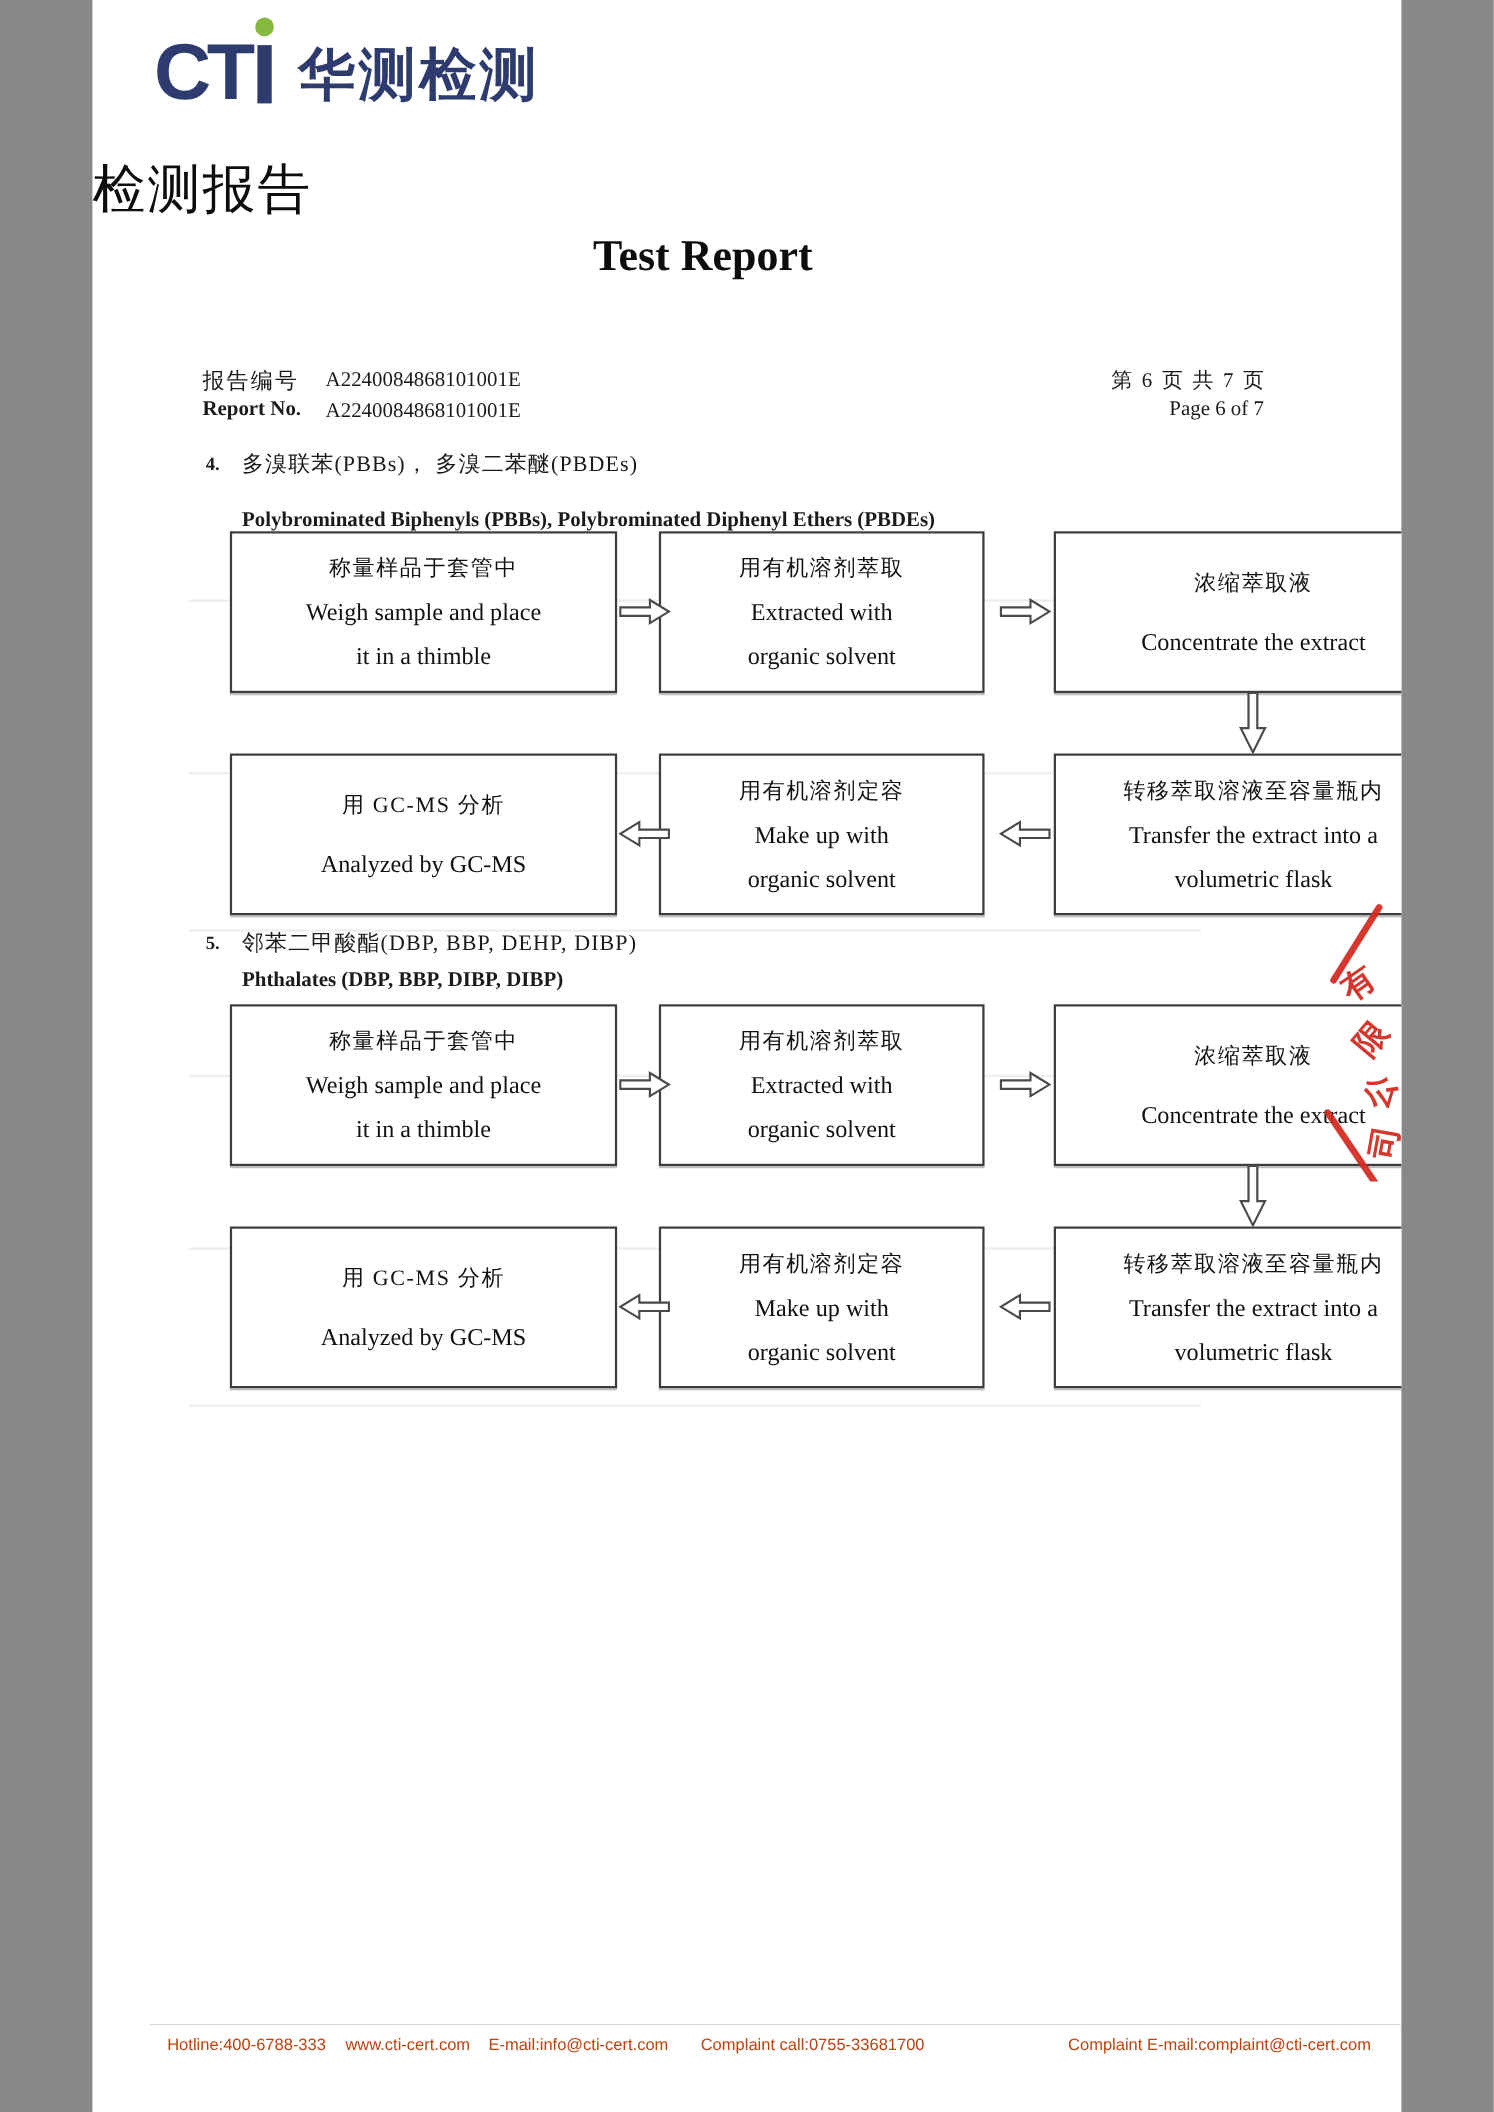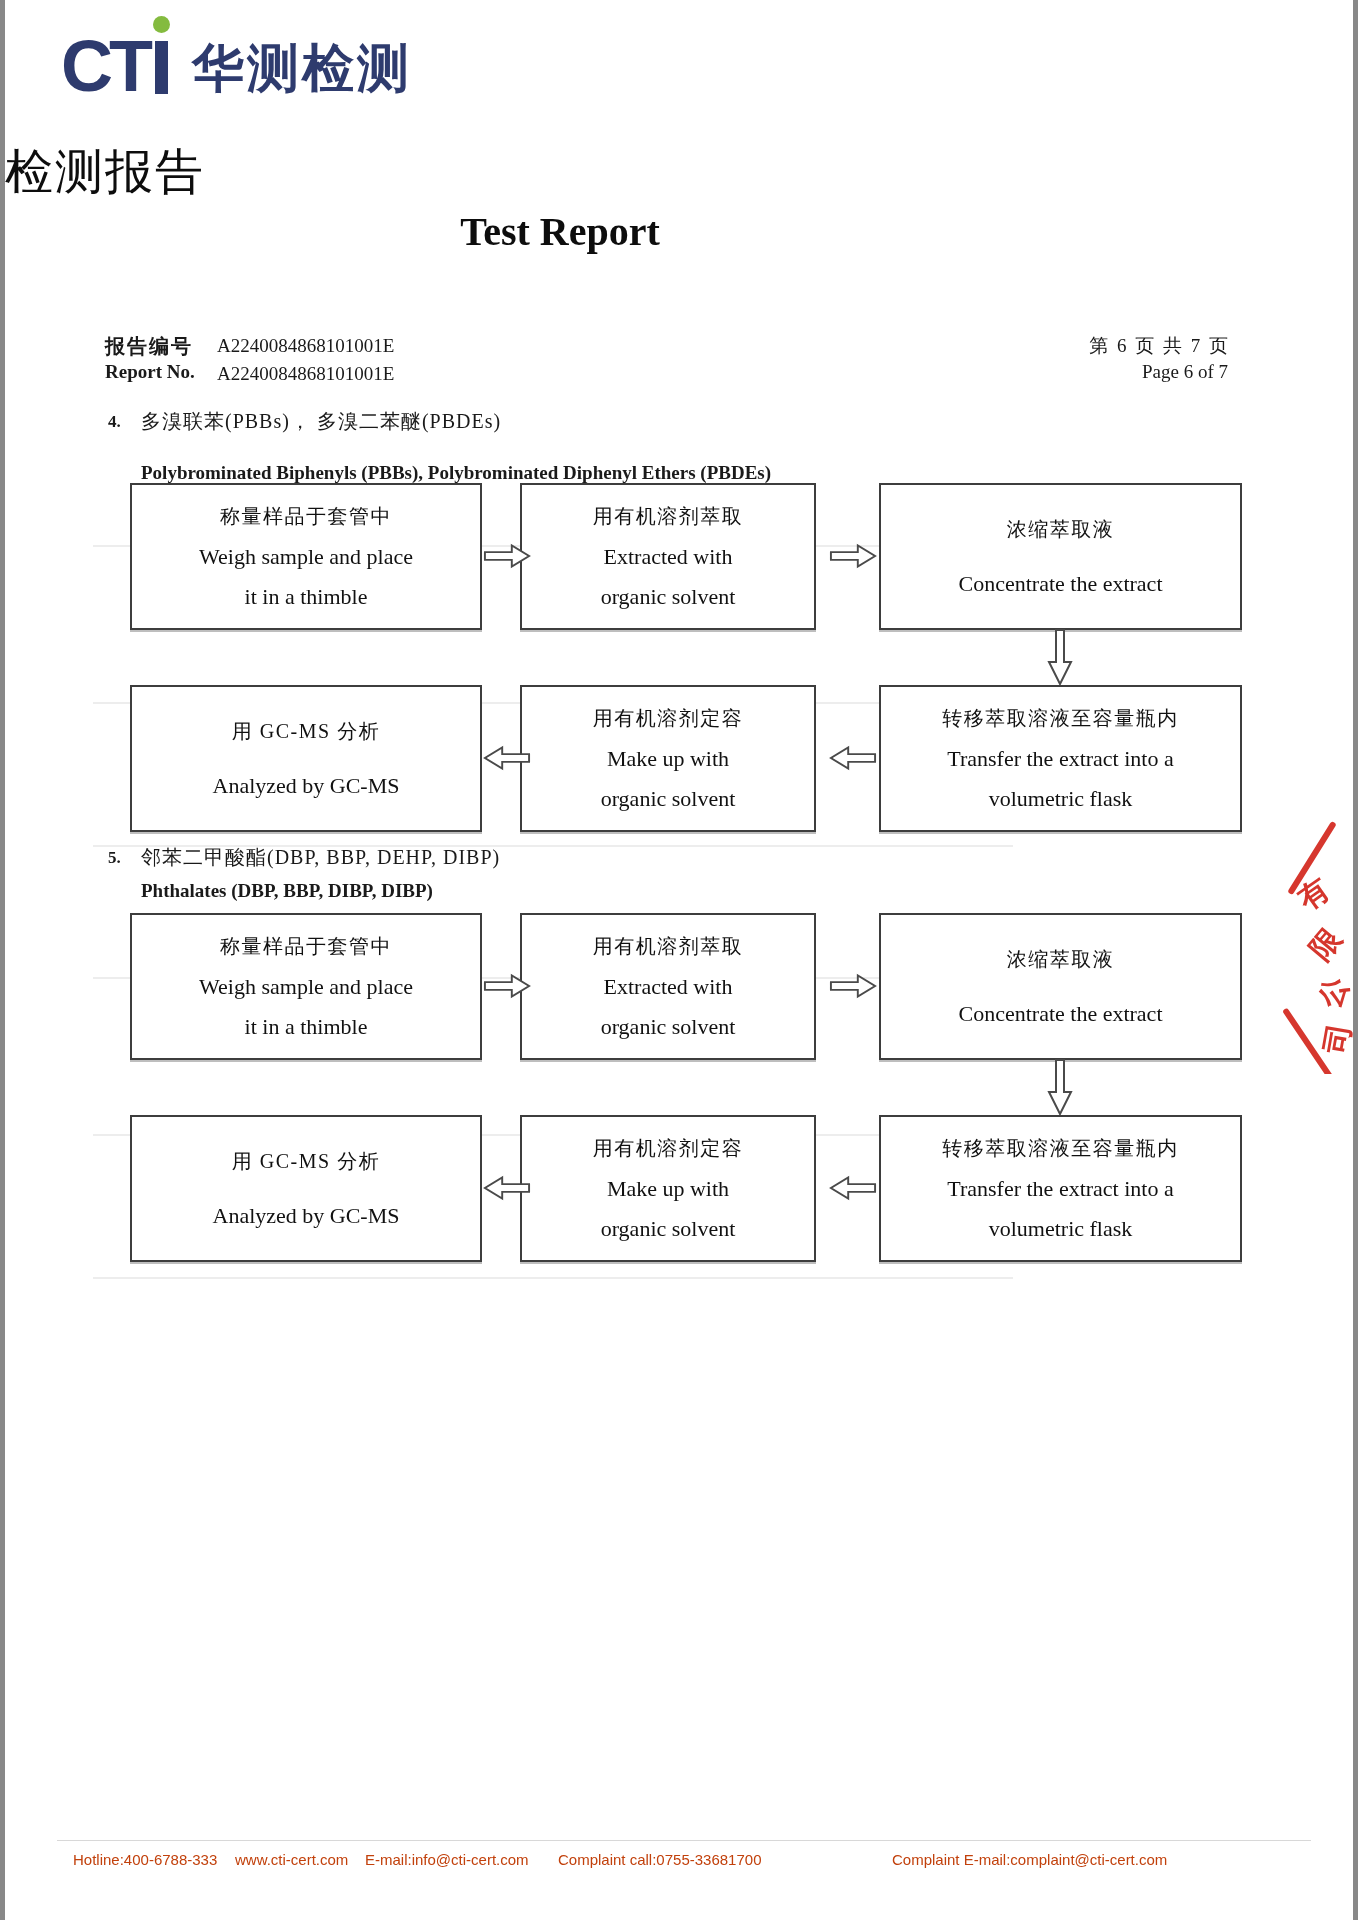--- a/index.html
+++ b/index.html
@@ -1,18 +1,18 @@
 <!DOCTYPE html>
 <html><head>
 <meta charset="utf-8">
 <style>
   * { margin:0; padding:0; box-sizing:border-box; }
   body { background:#888; font-family:"Liberation Serif", serif; }
   .page {
-    position:relative; width:1348px; height:1920px; background:#ffffff;
+    position:relative; width:1190px; height:1920px; background:#ffffff;
     margin:0 auto; overflow:hidden; color:#1a1a1a;
   }
 
   
   .logo { position:absolute; left:56px; top:38px; display:flex; align-items:flex-end; }
   .logo-ct {
     font-family:"Liberation Sans", sans-serif; font-weight:bold;
     font-size:72px; line-height:0.78; letter-spacing:-4px; color:#2e3b6e;
   }
   .logo-ibar { position:relative; width:13px; height:53px; background:#2e3b6e; margin-left:6px; }
@@ -29,21 +29,21 @@
   .title-cn {
     position:absolute; left:0; top:140px; width:1110px; text-align:left;
     font-size:48px; letter-spacing:2px; color:#0d0d0d;
   }
   .title-en {
     position:absolute; left:0; top:208px; width:1110px; text-align:center;
     font-size:40px; font-weight:bold; color:#0d0d0d;
   }
 
   
-  .meta-label-cn { position:absolute; left:100px; top:333px; font-size:20px; font-weight:bold; letter-spacing:2px; }
+  .meta-label-cn { position:absolute; left:100px; top:333px; font-size:20px; font-weight:normal; letter-spacing:2px; }
   .meta-value-1  { position:absolute; left:212px; top:335px; font-size:19px; }
   .meta-label-en { position:absolute; left:100px; top:361px; font-size:19px; font-weight:bold; }
   .meta-value-2  { position:absolute; left:212px; top:363px; font-size:19px; }
   .meta-page-cn  { position:absolute; right:123px; top:333px; font-size:19px; letter-spacing:2px; }
   .meta-page-en  { position:absolute; right:125px; top:361px; font-size:19px; }
 
   
   .sec-num  { position:absolute; left:103px; font-size:17px; font-weight:bold; }
   .sec-cn   { position:absolute; left:136px; font-size:20px; letter-spacing:1px; }
   .sec-en   { position:absolute; left:136px; font-size:19px; font-weight:bold; }

